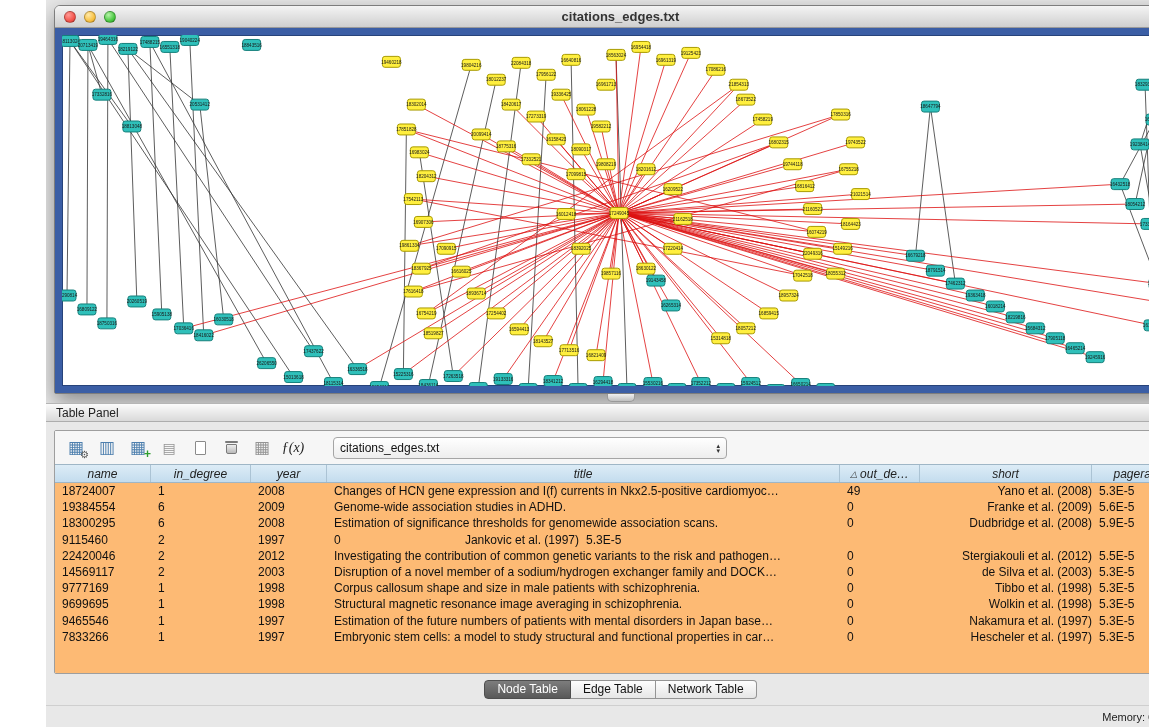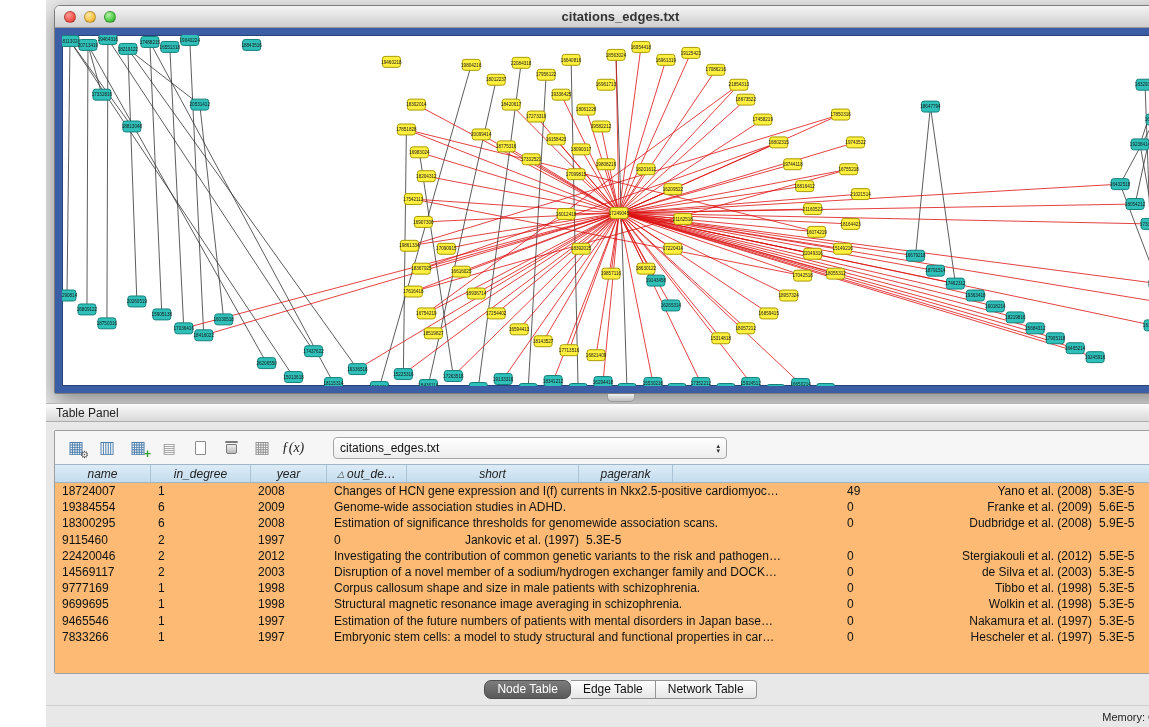--- a/index.html
+++ b/index.html
@@ -74,21 +74,21 @@
   .col0 { width:96px; } .col1 { width:100px; } .col2 { width:76px; }
   .col3 { flex:1; min-width:0; } .col4 { width:80px; } .col5 { width:172px; } .col6 { width:94px; }
   .td.col5 { text-align:right; padding-left:0; }
 
   
   .tabs { display:flex; justify-content:center; margin-top:6px; }
   .tab { font-size:12px; color:#111; height:19px; line-height:17px; padding:0 12px;
     background:linear-gradient(#fdfdfd,#e6e6e6); border:1px solid #949494; border-left:none; cursor:default; }
   .tab:first-child { border-left:1px solid #949494; border-radius:4px 0 0 4px; }
   .tab:last-child { border-radius:0 4px 4px 0;text-align:center; }
-  .tab.sel { background:linear-gradient(#7d7d7d,#595959); color:#fff; border-color:#4e4e4e;border-radius:7px; }
+  .tab.sel { background:linear-gradient(#7d7d7d,#595959); color:#fff; border-color:#4e4e4e; }
 
   
   .statusbar { position:absolute; left:0; bottom:0; width:100%; height:22px; background:#e8e8e8;
     border-top:1px solid #cfcfcf; display:flex; align-items:center; justify-content:flex-end;
     padding-right:12px; gap:7px; }
   .mem-label { font-size:11px; color:#222; }
   .mem-dot { width:12px; height:12px; border-radius:50%; border:1px solid #6f6f6f;
     background:radial-gradient(circle at 32% 28%, #d9ffb2, #5cb434 60%, #3e8f22); }
 </style>
 </head>
@@ -880,20 +880,23 @@
       <div class="thead" id="thead">
           <div class="th col0">
             <span>name</span>
           </div>
           <div class="th col1">
             <span>in_degree</span>
           </div>
           <div class="th col2">
             <span>year</span>
           </div>
+          <div class="th col3">
+            <span>title</span>
+          </div>
           <div class="th col4">
             <span class="sort">△</span>
             <span>out_de…</span>
           </div>
           <div class="th col5">
             <span>short</span>
           </div>
           <div class="th col6">
             <span>pagerank</span>
           </div>

